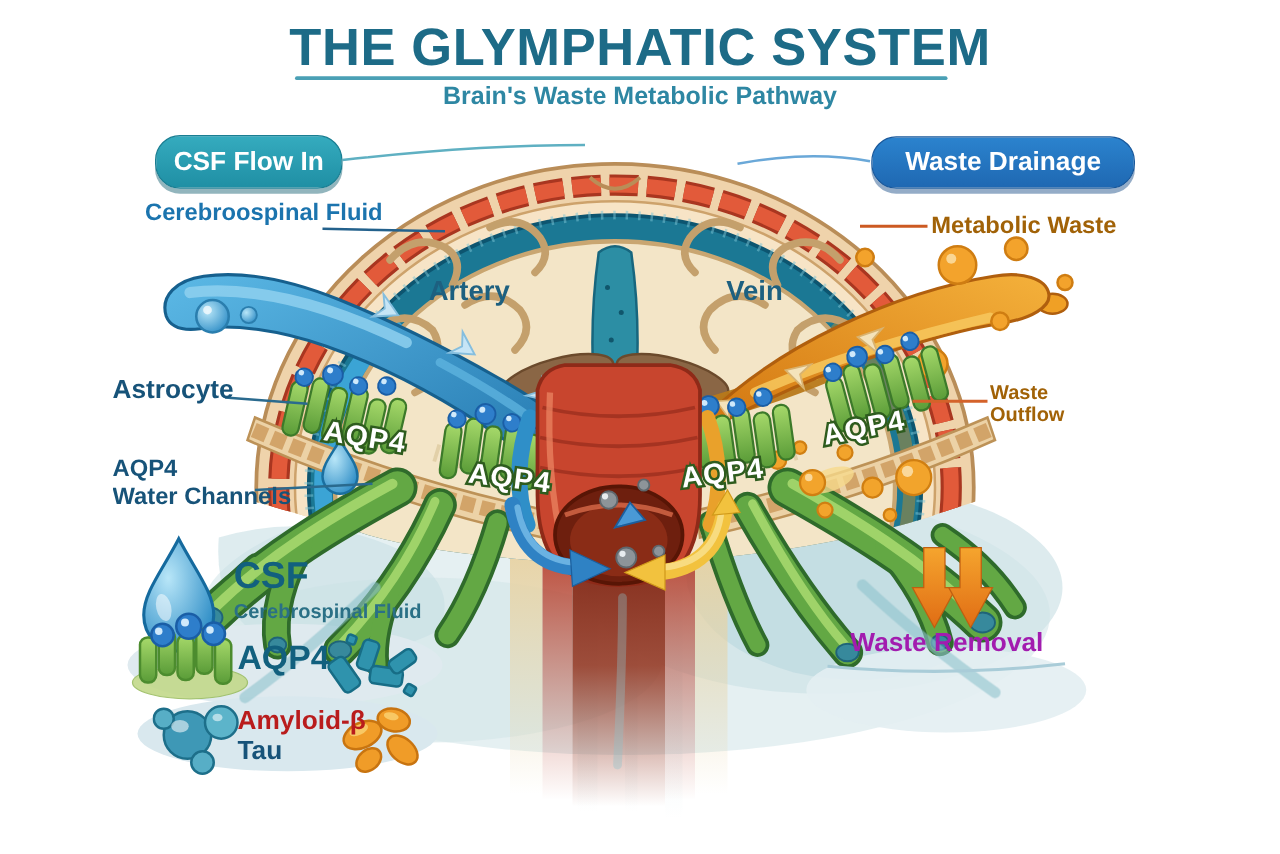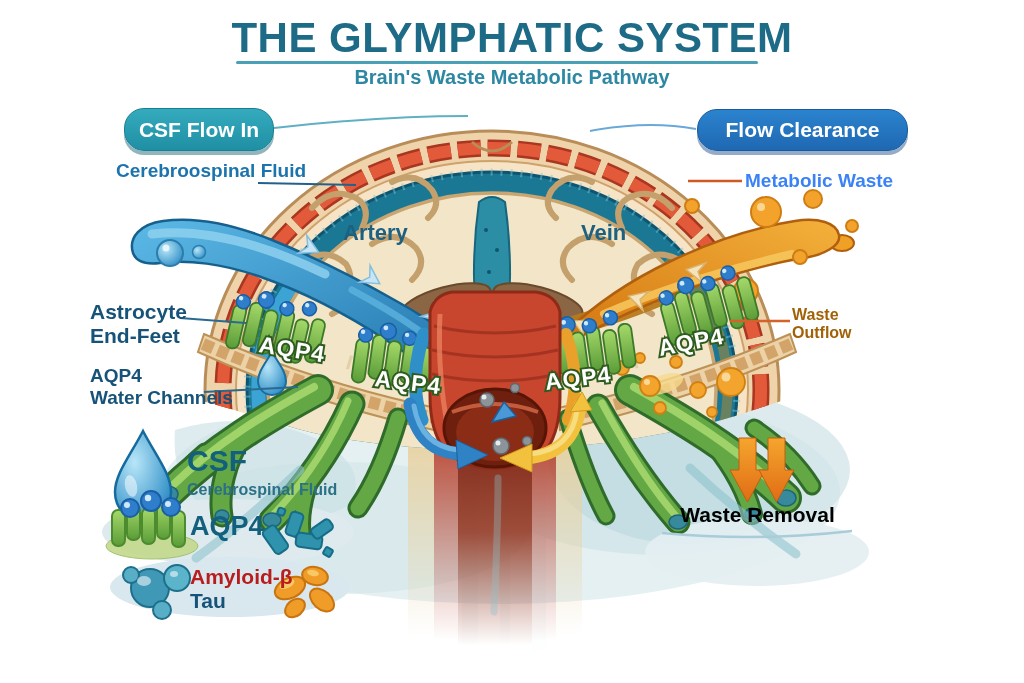--- a/index.html
+++ b/index.html
@@ -12,27 +12,27 @@
   .page-subtitle{left:0;right:0;top:66px;text-align:center;font-size:20px;color:#2e87a3;}
   .badge{position:absolute;display:flex;align-items:center;justify-content:center;
          color:#fff;font-weight:bold;font-size:21px;border-radius:20px;}
   .badge-teal{left:124px;top:108px;width:148px;height:41px;
          background:linear-gradient(180deg,#35abbe,#1f8fa4);border:1px solid #1a7e92;
          box-shadow:0 4px 0 rgba(14,92,108,.45);}
   .badge-blue{left:697px;top:109px;width:209px;height:40px;
          background:linear-gradient(180deg,#2b83ce,#1f68b2);border:1px solid #1a599c;
          box-shadow:0 4px 0 rgba(18,70,130,.45);}
   .lbl-csf-fluid{left:116px;top:160px;font-size:19px;color:#1b74ae;}
-  .lbl-metabolic{left:745px;top:170px;font-size:19px;color:#3b82f6;}
+  .lbl-metabolic{left:745px;top:170px;font-size:19px;color:#a16207;}
   .lbl-artery{left:343px;top:220px;font-size:22px;color:#1d6080;}
   .lbl-vein{left:581px;top:220px;font-size:22px;color:#1d6080;}
   .lbl-astro{left:90px;top:300px;font-size:21px;color:#175379;line-height:1.12;white-space:normal;width:160px;}
   .lbl-aqp4ch{left:90px;top:365px;font-size:19px;color:#175379;line-height:1.18;white-space:normal;width:180px;}
   .lbl-outflow{left:792px;top:306px;font-size:16px;color:#a16207;line-height:1.15;white-space:normal;width:130px;}
-  .lbl-removal{left:655px;top:503px;width:205px;text-align:center;font-size:21px;color:#000000;}
+  .lbl-removal{left:655px;top:503px;width:205px;text-align:center;font-size:21px;color:#a21caf;}
   .lbl-drainage{left:645px;top:537px;width:225px;text-align:center;font-size:20px;color:#1d6a85;line-height:1.12;white-space:normal;}
   .leg-csf-title{left:187px;top:444px;font-size:30px;color:#12607e;}
   .leg-csf-sub{left:187px;top:481px;font-size:16px;color:#2a7086;}
   .leg-aqp4-title{left:190px;top:511px;font-size:27px;color:#12607e;}
   .leg-amy-1{left:190px;top:565px;font-size:21px;color:#b91c1c;}
   .leg-amy-2{left:190px;top:589px;font-size:21px;color:#175379;}
   .aqp4tag{font-family:"Liberation Sans",sans-serif;font-weight:bold;font-size:23px;
            fill:#ffffff;stroke:#2e5c1e;stroke-width:4px;paint-order:stroke;letter-spacing:1px;}
 </style>
 </head>
@@ -390,31 +390,30 @@
 </svg>
 
 <div class="lbl page-title">THE GLYMPHATIC SYSTEM</div>
 <div class="title-underline"></div>
 <div class="lbl page-subtitle">Brain's Waste Metabolic Pathway</div>
 
 <div class="badge badge-teal">
   <span>CSF Flow In</span>
 </div>
 <div class="badge badge-blue">
-  <span>Flow Clearance</span>
+  <span>Waste Drainage</span>
 </div>
 
 <div class="lbl lbl-csf-fluid">Cerebroospinal Fluid</div>
 <div class="lbl lbl-metabolic">Metabolic Waste</div>
 <div class="lbl lbl-artery">Artery</div>
 <div class="lbl lbl-vein">Vein</div>
 
 <div class="lbl lbl-astro">
   <div>Astrocyte</div>
-  <div>End-Feet</div>
 </div>
 <div class="lbl lbl-aqp4ch">
   <div>AQP4</div>
   <div>Water Channels</div>
 </div>
 <div class="lbl lbl-outflow">
   <div>Waste</div>
   <div>Outflow</div>
 </div>
 

